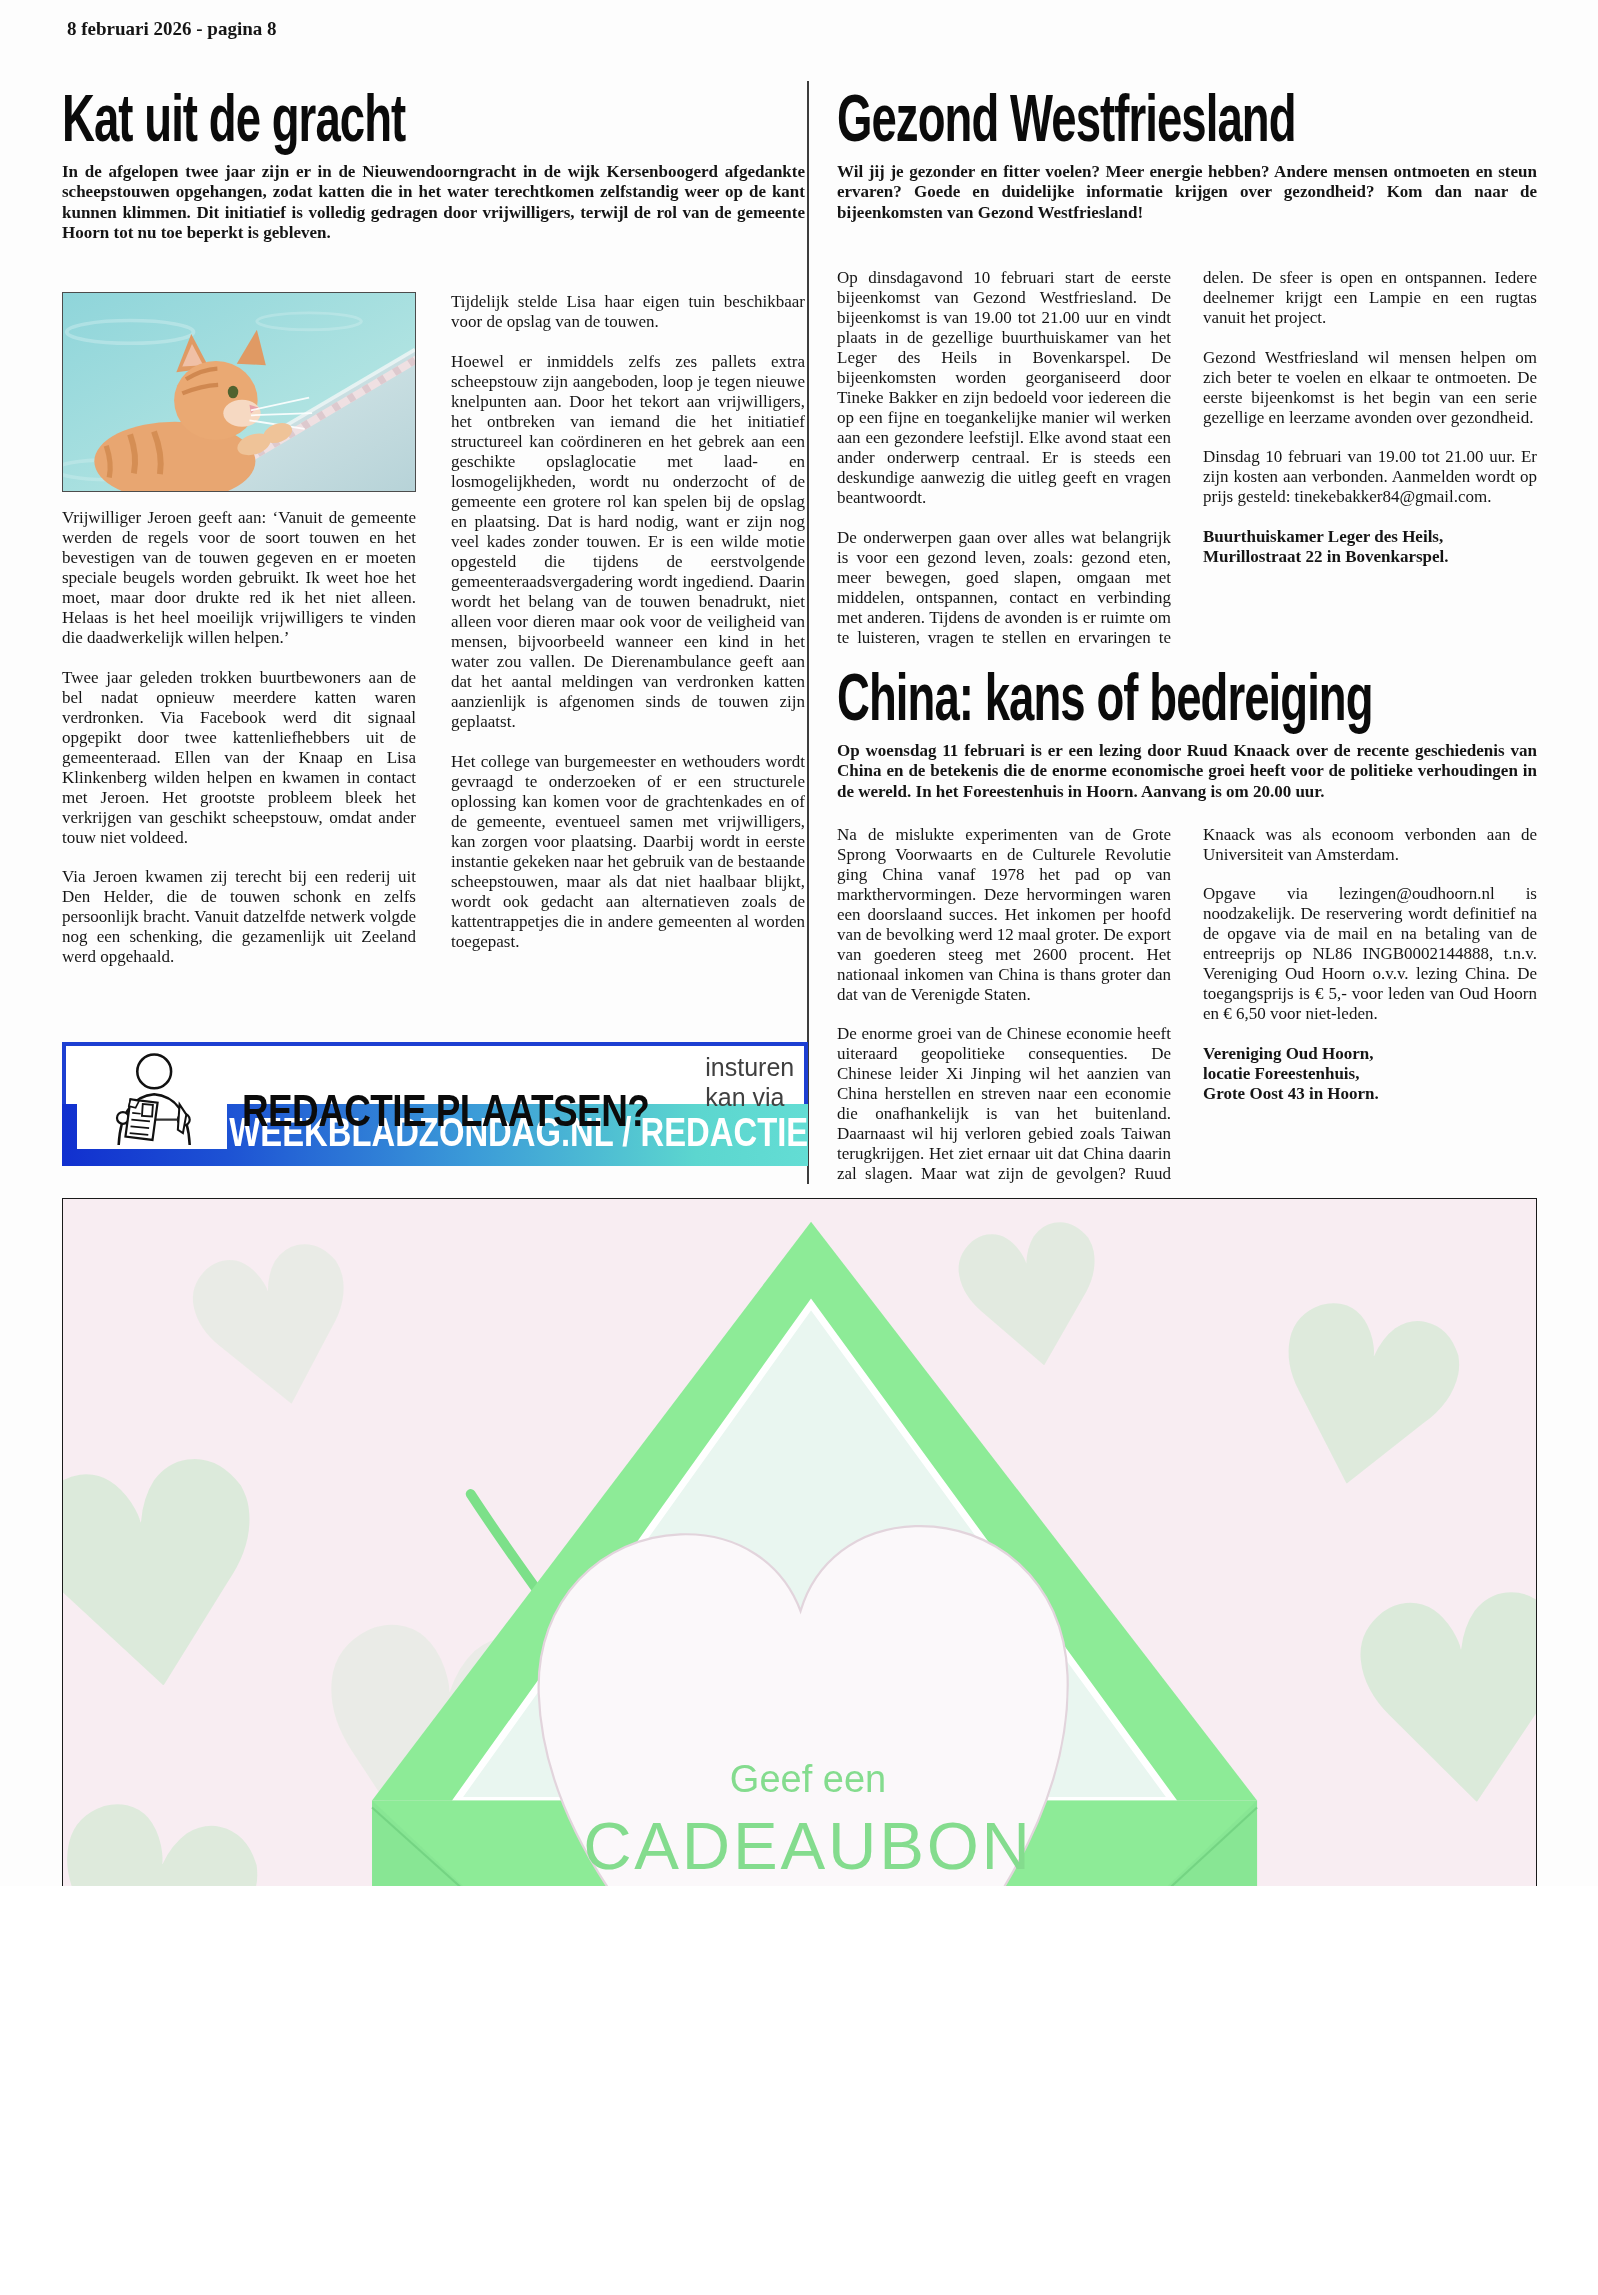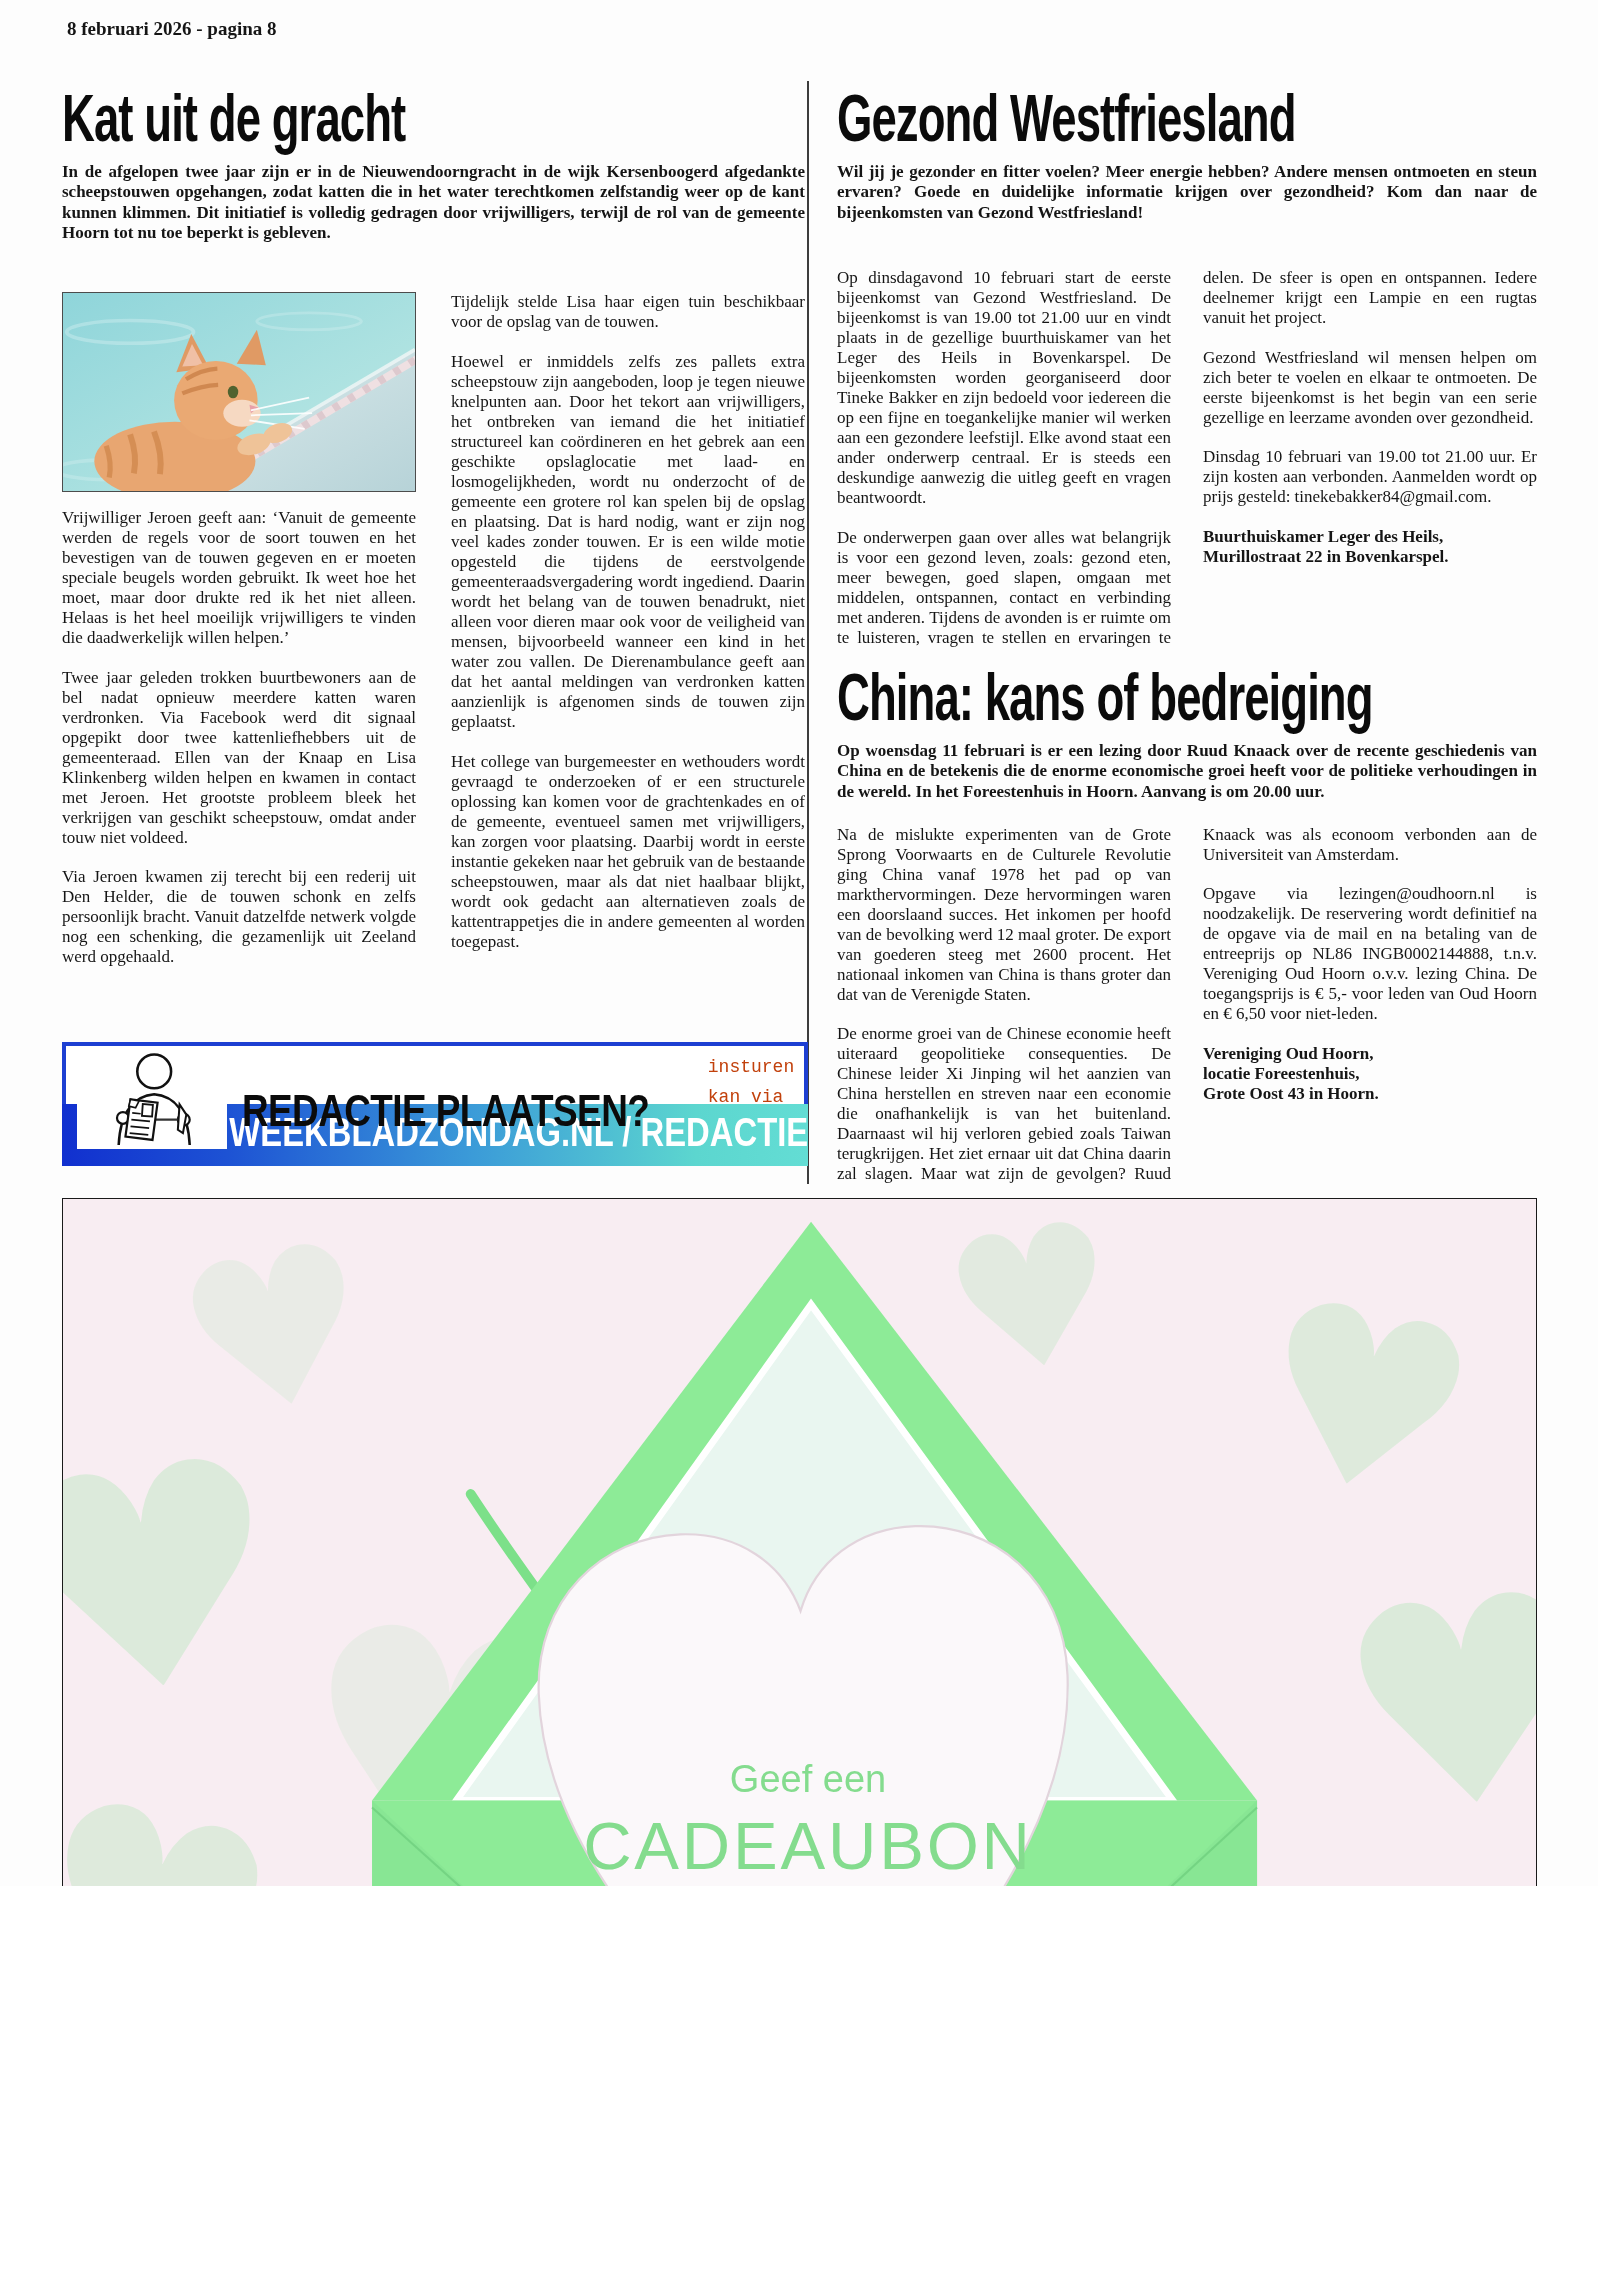--- a/index.html
+++ b/index.html
@@ -50,22 +50,22 @@
       background:linear-gradient(90deg,#1130cf 0%,#1d52d4 22%,#3b9bd8 55%,#5cd6cf 85%,#63ddd4 100%);}
   .banner-bartext{position:absolute;left:171px;right:2.8px;bottom:1.4px;height:56px;color:#ffffff;
       display:flex;align-items:center;justify-content:center;
       font-family:"Liberation Sans", sans-serif;font-weight:bold;font-size:41px;white-space:nowrap;}
   .banner-bartext span{display:inline-block;transform:scaleX(0.8);}
   .banner-iconcard{position:absolute;left:11.2px;top:2.8px;width:150px;height:100px;background:#ffffff;
       display:flex;align-items:center;justify-content:center;}
   .banner-title{position:absolute;left:176px;top:4.2px;font-family:"Liberation Sans", sans-serif;
       font-weight:900;font-size:45px;white-space:nowrap;color:#0b0b0b;margin-top:35px;}
   .banner-title span{display:inline-block;transform:scaleX(0.82);transform-origin:0 50%;letter-spacing:-0.7px;}
-  .banner-note{position:absolute;right:9.8px;top:7px;font-family:Liberation Mono, monospace;
-      font-size:18px;line-height:29.5px;color:#c2410c;}
+  .banner-note{position:absolute;right:9.8px;top:7px;font-family:Liberation Sans, sans-serif;
+      font-size:25px;line-height:29.5px;color:#404040;}
 
   
   .ad{left:62px;top:1198px;width:1475px;height:1082px;background:#f8edf2;
       border:1.4px solid #1a1a1a;box-sizing:border-box;overflow:hidden;}
   .hbg{position:absolute;color:#8de29a;font-family:"DejaVu Sans", sans-serif;line-height:1;
       user-select:none;}
   .ad-title{position:absolute;left:49px;top:42px;width:569px;text-align:center;color:#7ce089;
       font-family:"DejaVu Sans", sans-serif;font-weight:bold;font-size:55px;line-height:70px;}
   .ad-title .l2{margin-top:70px;}
   .card-text{position:absolute;left:457px;top:558px;width:576px;text-align:center;color:#84dc8e;

